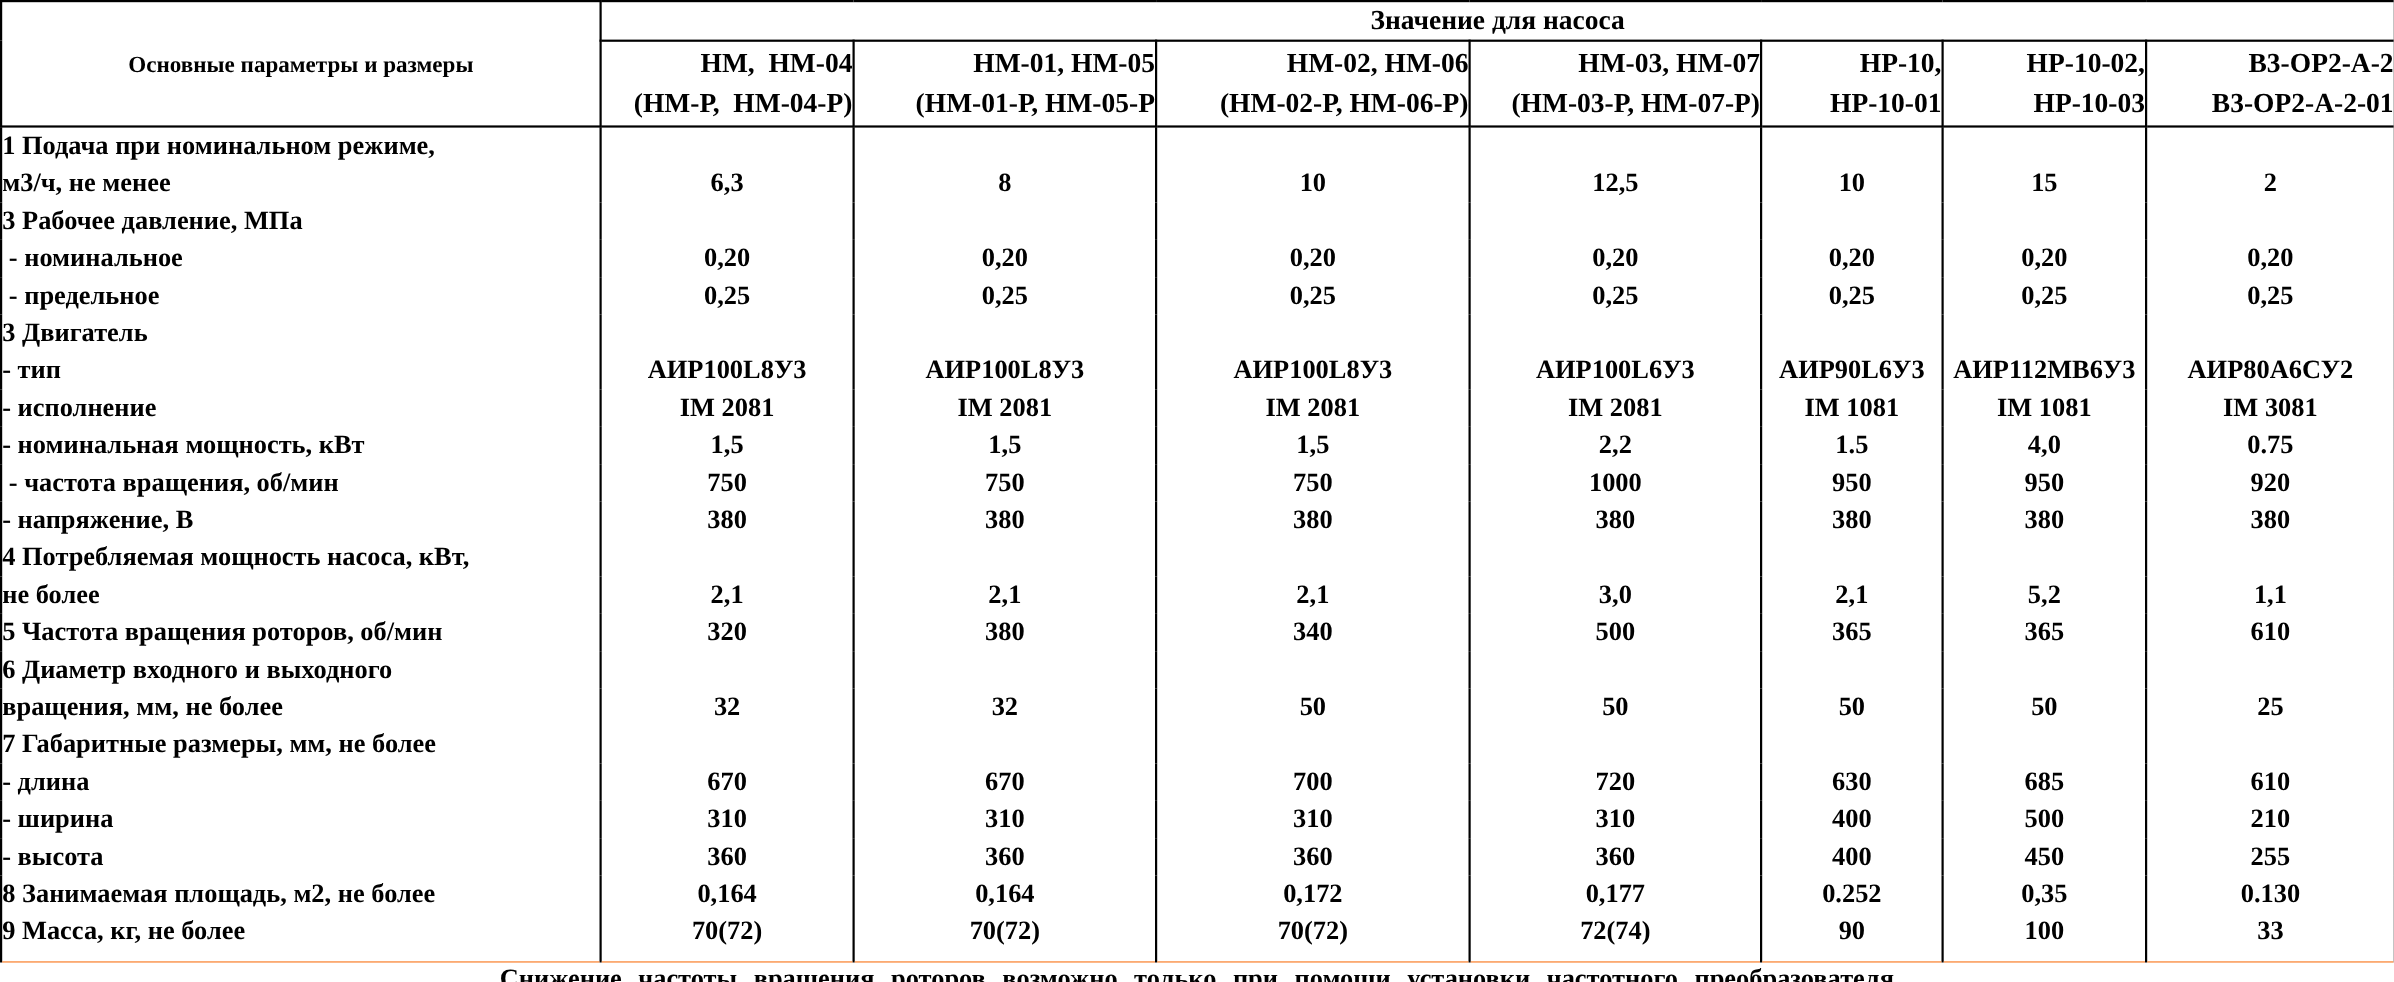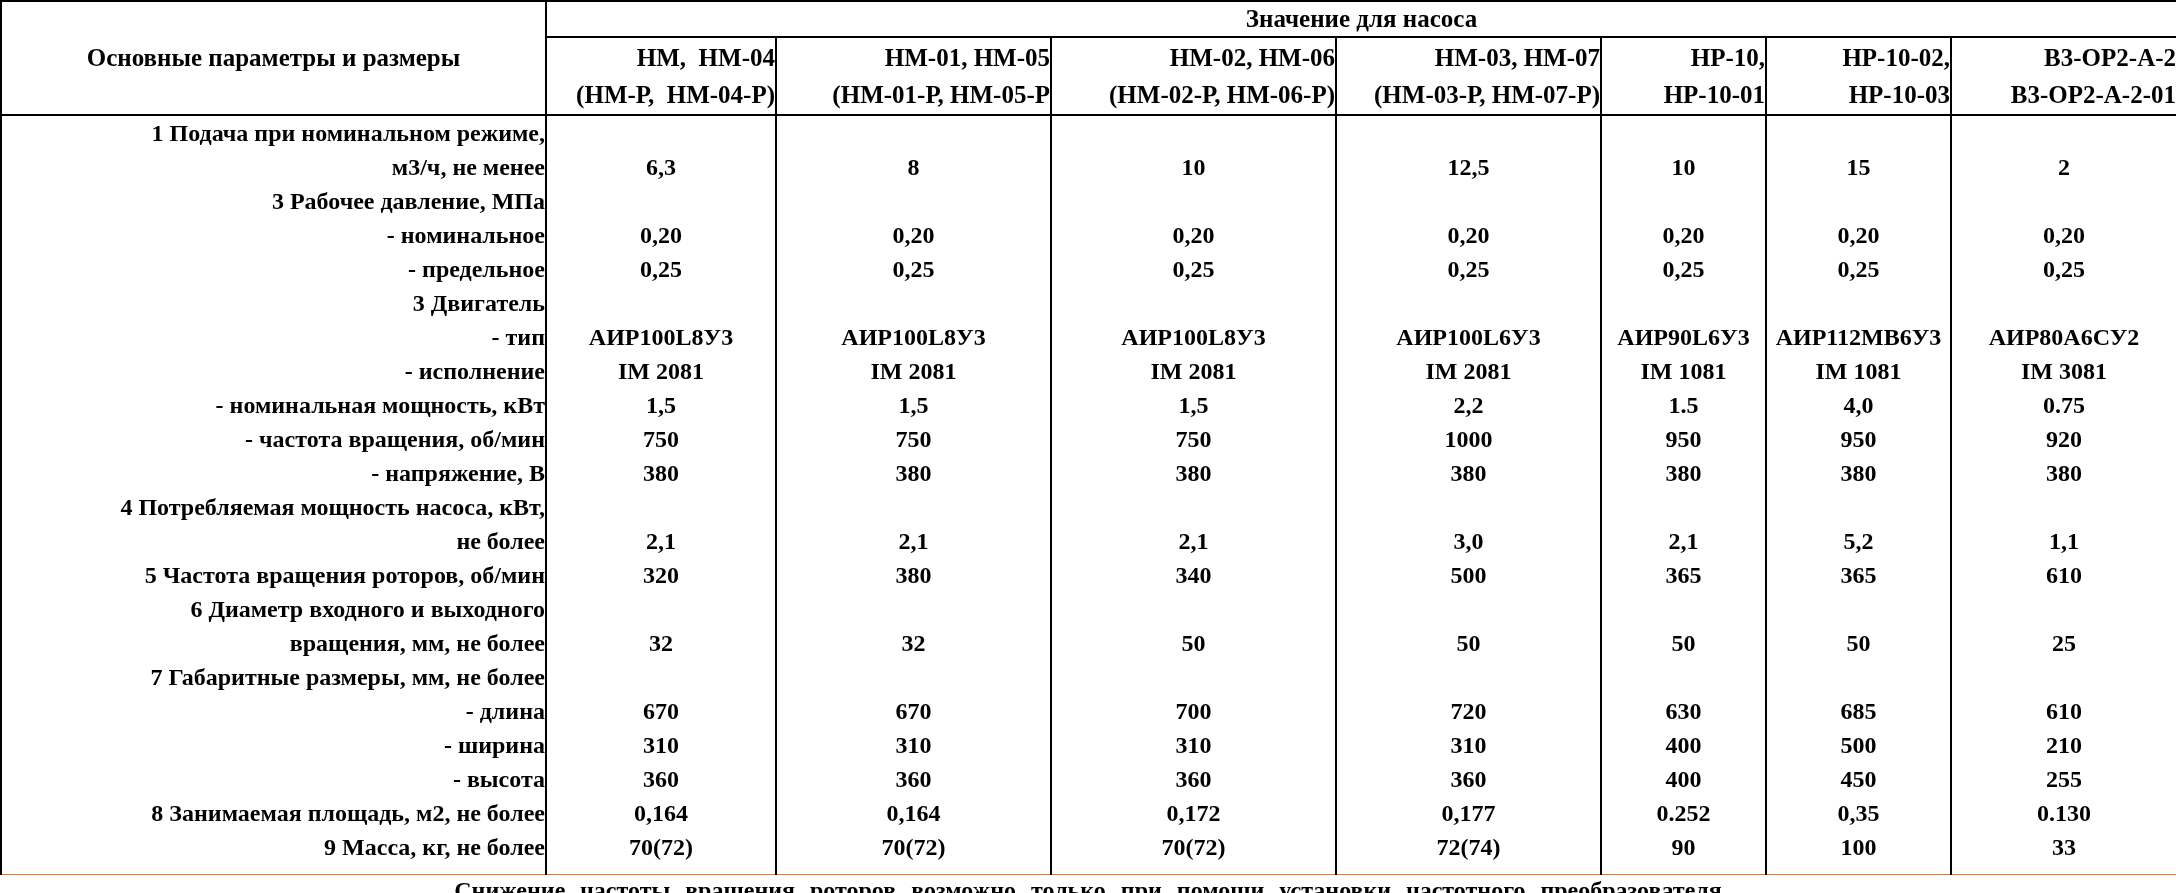--- a/index.html
+++ b/index.html
@@ -16,21 +16,21 @@
     border-collapse: collapse;
     table-layout: fixed;
     width: 2176px;
   }
   .spec-table th, .spec-table td {
     border: 2px solid #000;
     padding: 0;
     overflow: hidden;
   }
   th.corner {
-    font-size: 25px;
+    font-size: 21px;
     text-align: center;
     vertical-align: middle;
     margin-top: 47px;
   }
   th.group {
     font-size: 25px;
     text-align: center;
     vertical-align: middle;
     height: 36px;
     margin-left: 16px;
@@ -47,22 +47,21 @@
   }
   .spec-table tbody td {
     border-top: none;
     border-bottom: none;
     height: 34px;
     line-height: 34px;
     font-size: 24px;
     vertical-align: middle;
   }
   .spec-table tbody td.param {
-    text-align: right;
-    padding-left: 12px;
+    text-align: left;
     white-space: pre;
   }
   .spec-table tbody td.val {
     text-align: center;
     white-space: nowrap;
   }
   .spec-table tbody tr.last td {
     border-bottom: 1px solid #f97316;
     height: 44px;
     vertical-align: top;

